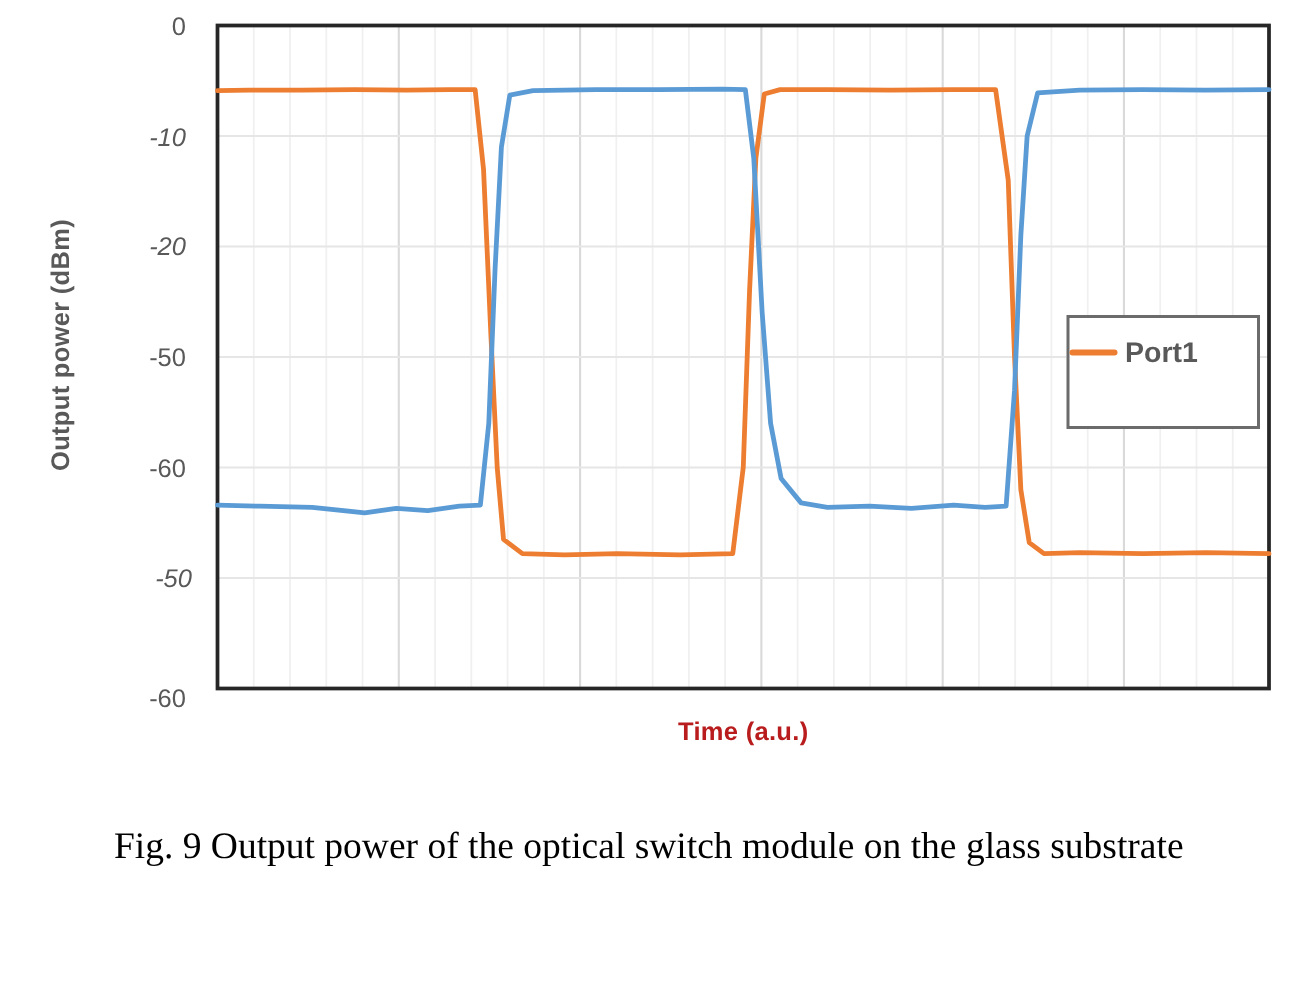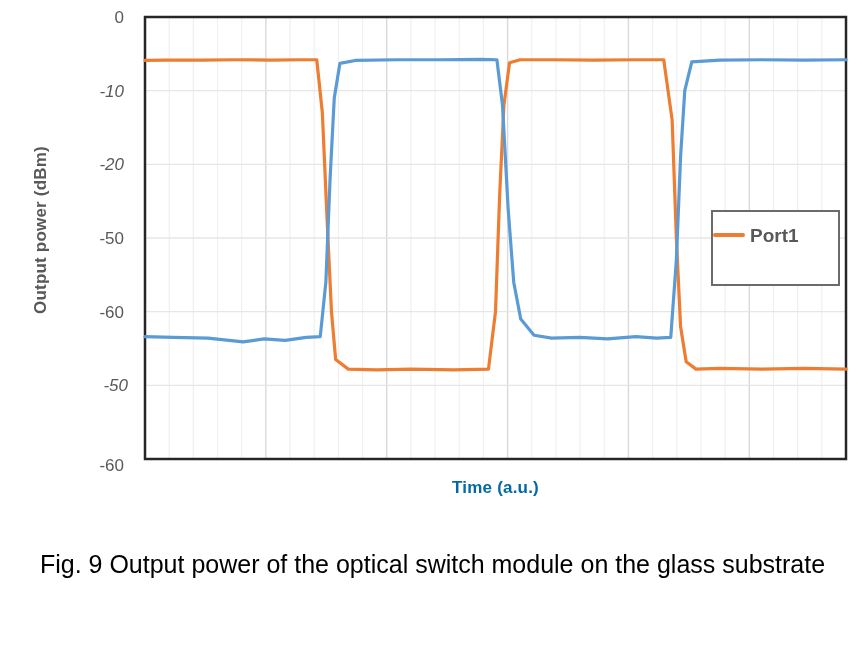--- a/index.html
+++ b/index.html
@@ -50,21 +50,21 @@
   }
 
   .xlabel {
     position: absolute;
     left: 145px;
     top: 478px;
     width: 701px;
     text-align: center;
     font-size: 17px;
     font-weight: bold;
-    color: #0369a1;
+    color: #b91c1c;
     letter-spacing: 0.2px;
   }
 
   .ytick {
     position: absolute;
     width: 52px;
     text-align: right;
     font-size: 17px;
     color: #595959;
   }
@@ -98,21 +98,21 @@
     color: #595959;
     line-height: 1;
   }
 
   #caption {
     position: absolute;
     left: 0;
     top: 548px;
     width: 865px;
     text-align: center;
-    font-family: Liberation Sans, sans-serif;
+    font-family: Liberation Serif, serif;
     font-size: 25px;
     line-height: 1.35;
     color: #000000;
   }
 </style>
 </head>
 <body>
 
 <div id="figure">
 

